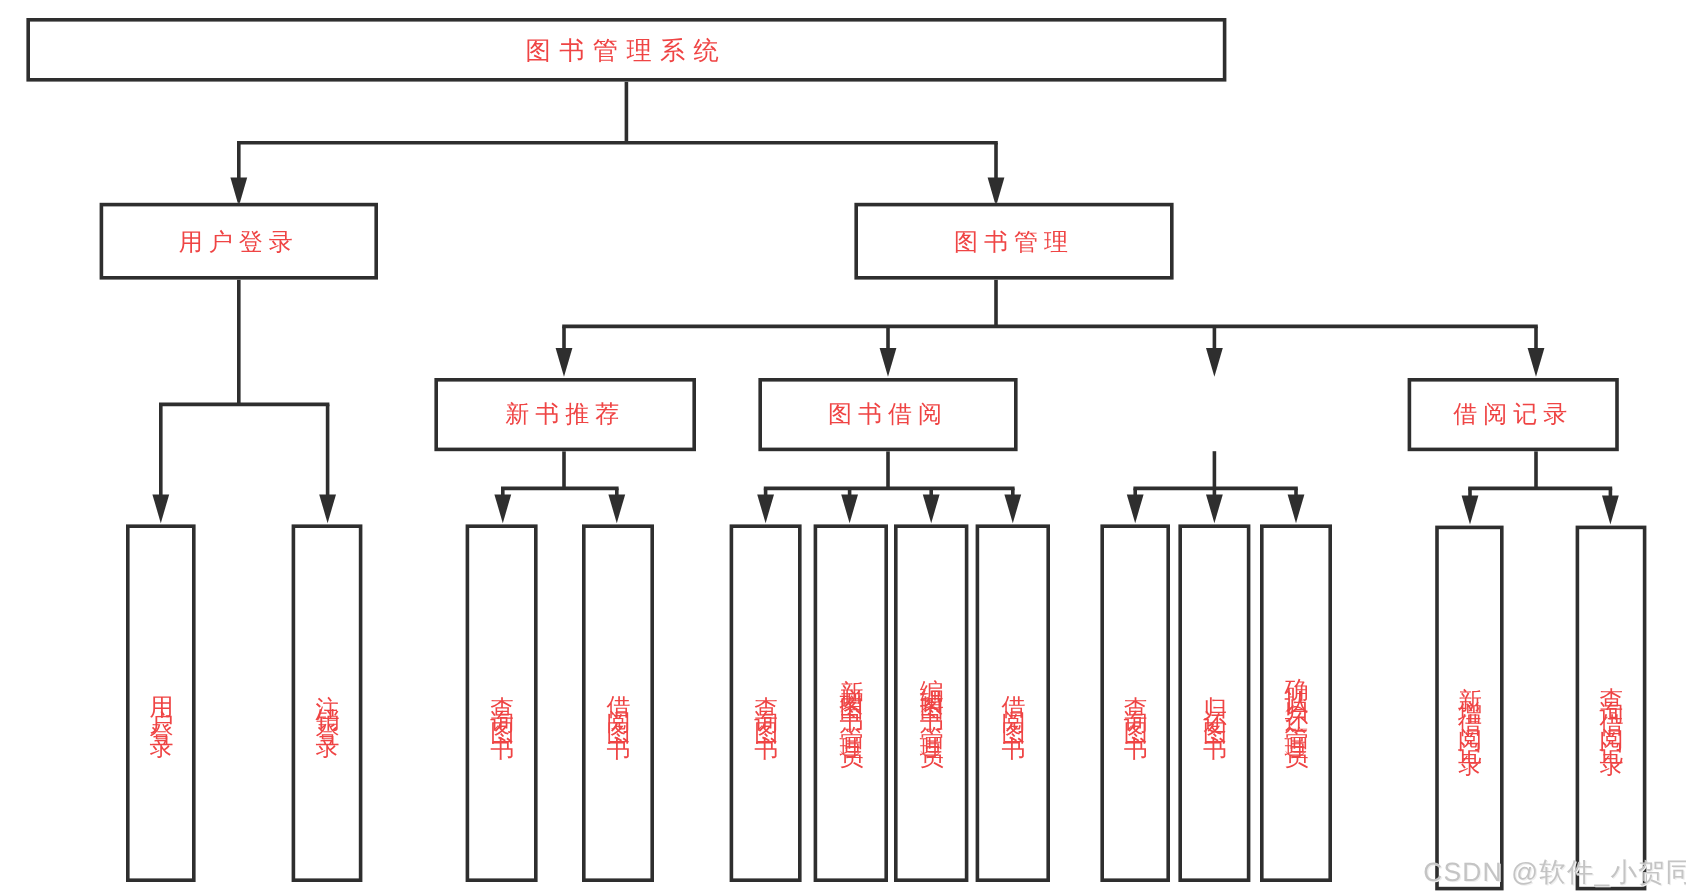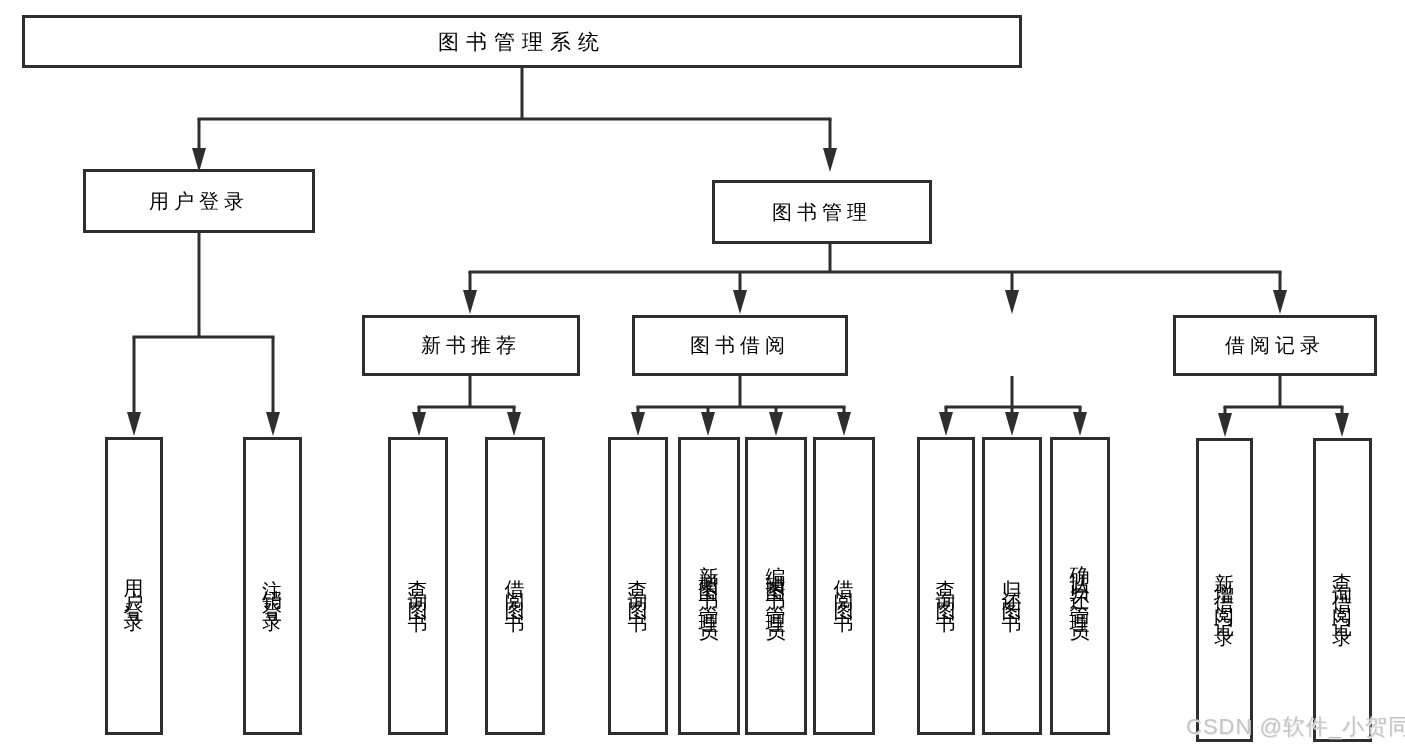--- a/index.html
+++ b/index.html
@@ -13,21 +13,21 @@
   }
   .wires { position: absolute; left: 0; top: 0; }
   .node {
     position: absolute;
     box-sizing: border-box;
     border: 3px solid #2e2e2e;
     background: #ffffff;
     display: flex;
     align-items: center;
     justify-content: center;
-    color: #000000;
+    color: #ef4444;
   }
   .hbox .label {
     font-size: 20px;
     letter-spacing: 5px;
     white-space: nowrap;
   }
   .hbox.root .label { font-size: 21px; letter-spacing: 7px; }
   .vbox .label {
     writing-mode: vertical-rl;
     font-size: 20px;
@@ -118,31 +118,31 @@
     </g>
   </svg>
 
   <div class="node hbox root" style="left:22px; top:15px; width:1000px; height:53px;">
     <span class="label">图书管理系统</span>
   </div>
 
   <div class="node hbox" style="left:83px; top:169px; width:232px; height:64px;">
     <span class="label">用户登录</span>
   </div>
-  <div class="node hbox" style="left:712px; top:169px; width:220px; height:64px;margin-top:11px;">
+  <div class="node hbox" style="left:712px; top:169px; width:266px; height:64px;">
     <span class="label">图书管理</span>
   </div>
 
   <div class="node hbox" style="left:362px; top:315px; width:218px; height:61px;">
     <span class="label">新书推荐</span>
   </div>
   <div class="node hbox" style="left:632px; top:315px; width:216px; height:61px;">
     <span class="label">图书借阅</span>
   </div>
-  <div class="node hbox" style="left:1173px; top:315px; width:204px; height:61px;">
+  <div class="node hbox" style="left:1173px; top:315px; width:176px; height:61px;">
     <span class="label">借阅记录</span>
   </div>
 
   <div class="node vbox" style="left:105px; top:437px; width:58px; height:298px;">
     <span class="label">用户登录</span>
   </div>
   <div class="node vbox" style="left:243px; top:437px; width:59px; height:298px;">
     <span class="label">注销登录</span>
   </div>
 

